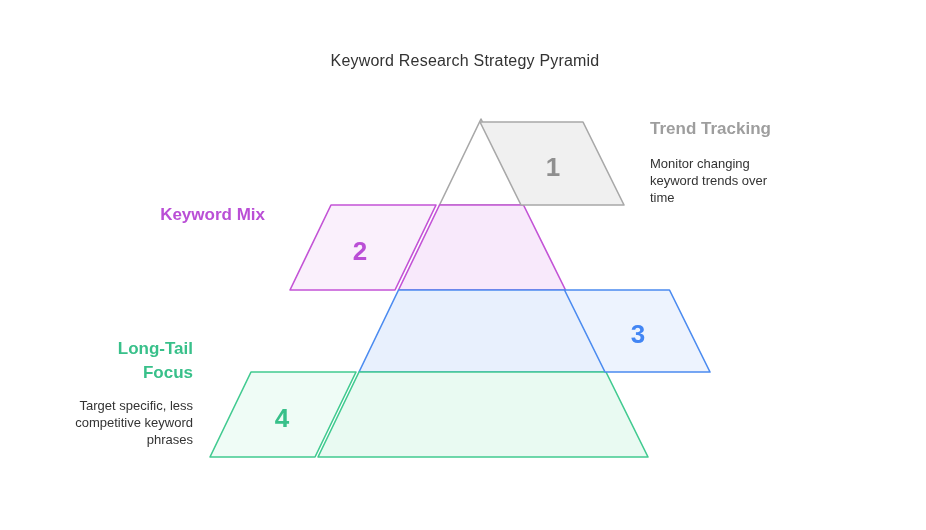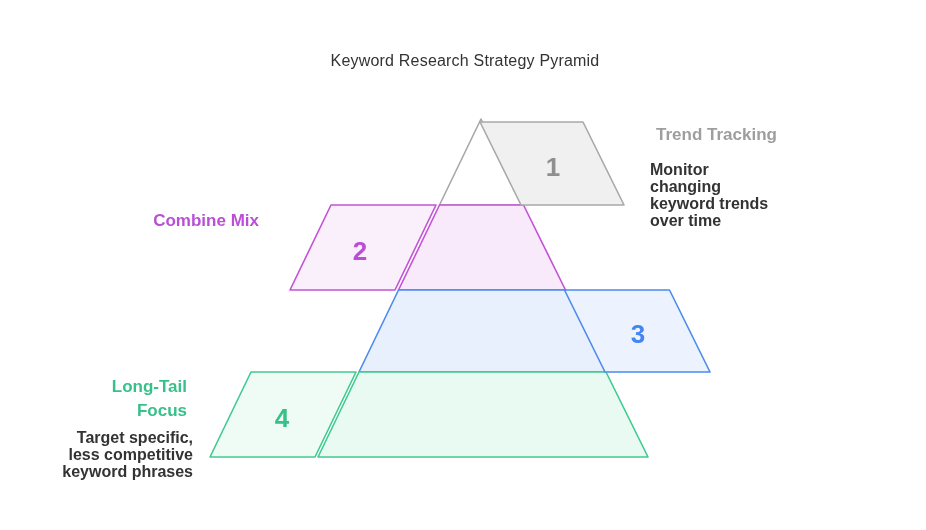--- a/index.html
+++ b/index.html
@@ -26,31 +26,31 @@
   .pyramid-svg { position: absolute; left: 0; top: 0; }
   .pyramid-svg path { stroke-width: 1.6; stroke-linejoin: round; }
   .pyramid-svg text {
     font-family: "Liberation Sans", sans-serif;
     font-size: 26px;
     font-weight: 700;
     text-anchor: middle;
     dominant-baseline: central;
   }
   .label-block { position: absolute; }
-  .label-block h2 { margin: 6px; font-size: 17px; font-weight: 700; line-height: 1.4; }
-  .label-block p  { margin: 14px 0 0; font-size: 16px; line-height: 17px; color: #333333; font-weight: bold; }
+  .label-block h2 { margin: 0; font-size: 17px; font-weight: 700; line-height: 1.4; }
+  .label-block p  { margin: 14px 0 0; font-size: 13px; line-height: 17px; color: #333333; }
   .lb1 { left: 650px; top: 117px; width: 160px; text-align: left; }
   .lb1 p { width: 132px; }
   .lb2 { left: 115px; top: 203px; width: 150px; text-align: right; }
   .lb2 p { width: 124px; margin-left: auto; margin-top: 16px; }
   .lb3 { left: 733px; top: 287px; width: 140px; text-align: left; }
   .lb3 p { width: 112px; margin-top: 16px; }
-  .lb4 { left: 43px;  top: 369px; width: 150px; text-align: right; }
+  .lb4 { left: 43px;  top: 337px; width: 150px; text-align: right; }
   .lb4 h2 { width: 112px; margin-left: auto; }
-  .lb4 p { width: 136px; margin-left: auto; margin-top: 4px; }
+  .lb4 p { width: 136px; margin-left: auto; margin-top: 12px; }
 </style>
 </head>
 <body>
 
 <div class="canvas">
 
   <h1 class="title">Keyword Research Strategy Pyramid</h1>
 
   <svg class="pyramid-svg" width="926" height="530" viewBox="0 0 926 530">
 
@@ -69,21 +69,21 @@
     <text x="638" y="334" fill="#4285f4">3</text>
     <text x="282" y="418" fill="#38c08a">4</text>
   </svg>
 
   <div class="label-block lb1">
     <h2 style="color: rgb(158, 158, 158);">Trend Tracking</h2>
     <p>Monitor changing keyword trends over time</p>
   </div>
 
   <div class="label-block lb2">
-    <h2 style="color: rgb(186, 79, 214);">Combine Mix</h2>
+    <h2 style="color: rgb(186, 79, 214);">Keyword Mix</h2>
   </div>
 
   <div class="label-block lb3">
   </div>
 
   <div class="label-block lb4">
     <h2 style="color: rgb(56, 192, 138);">Long-Tail Focus</h2>
     <p>Target specific, less competitive keyword phrases</p>
   </div>
 

